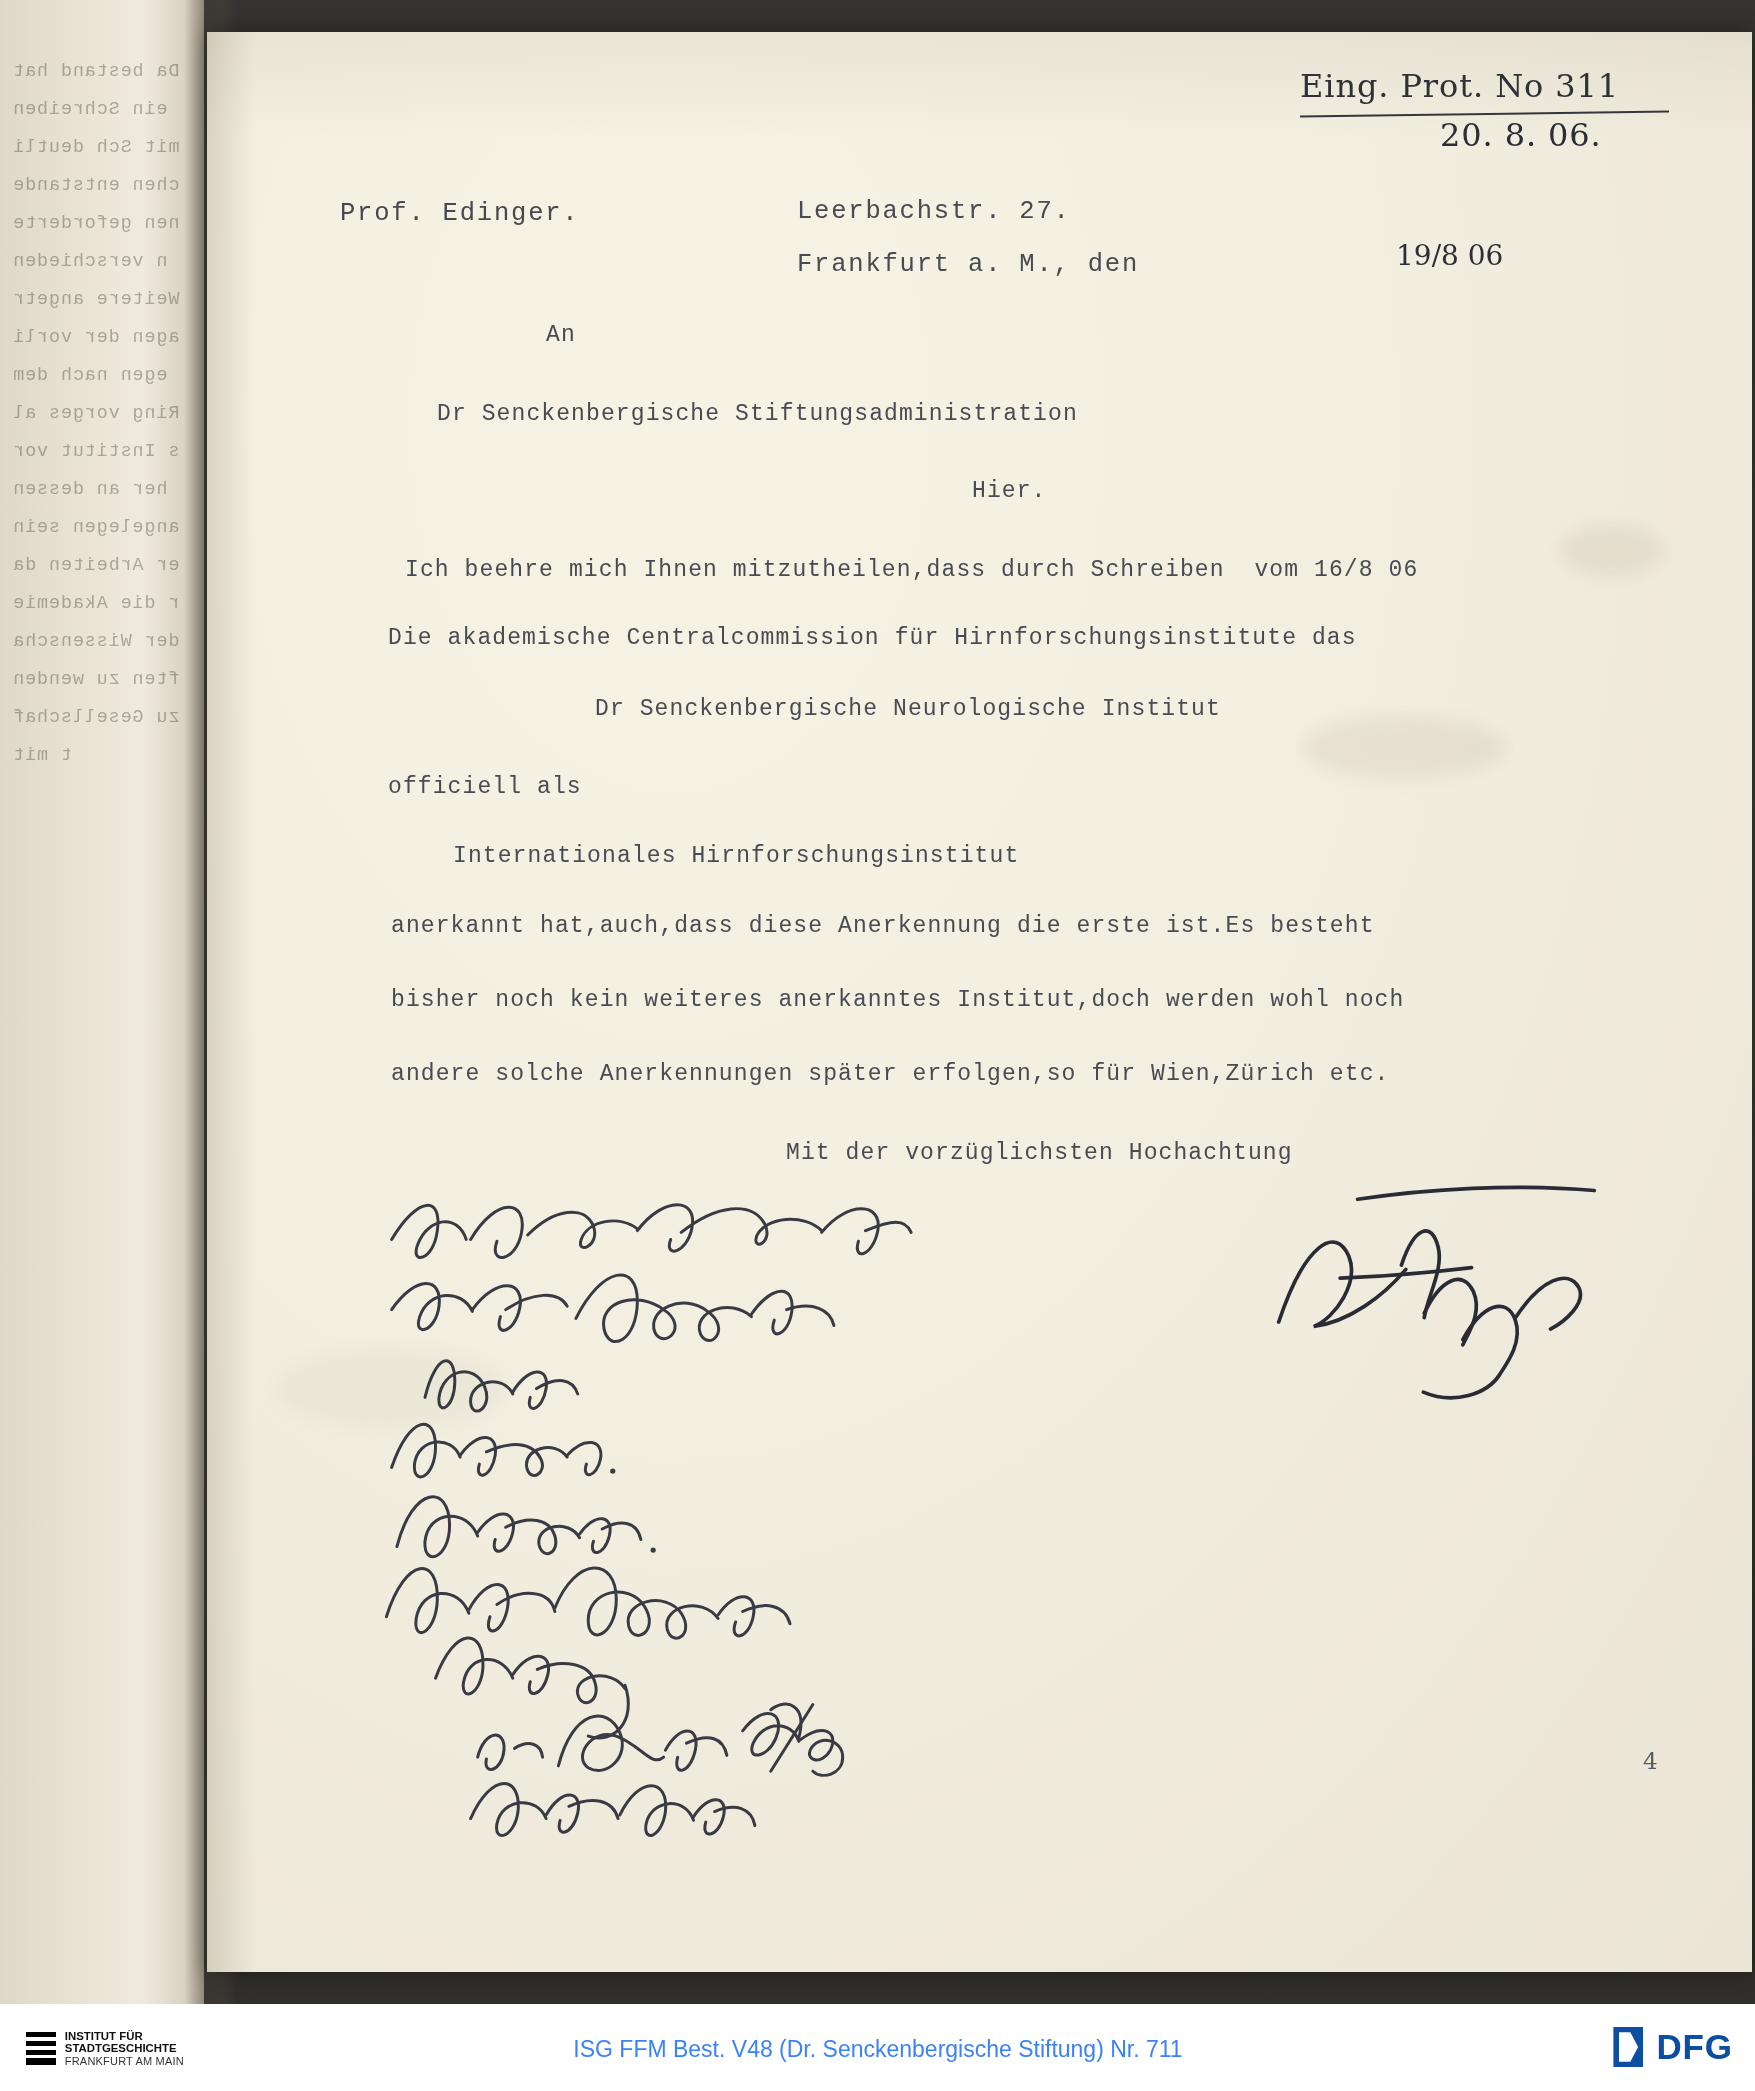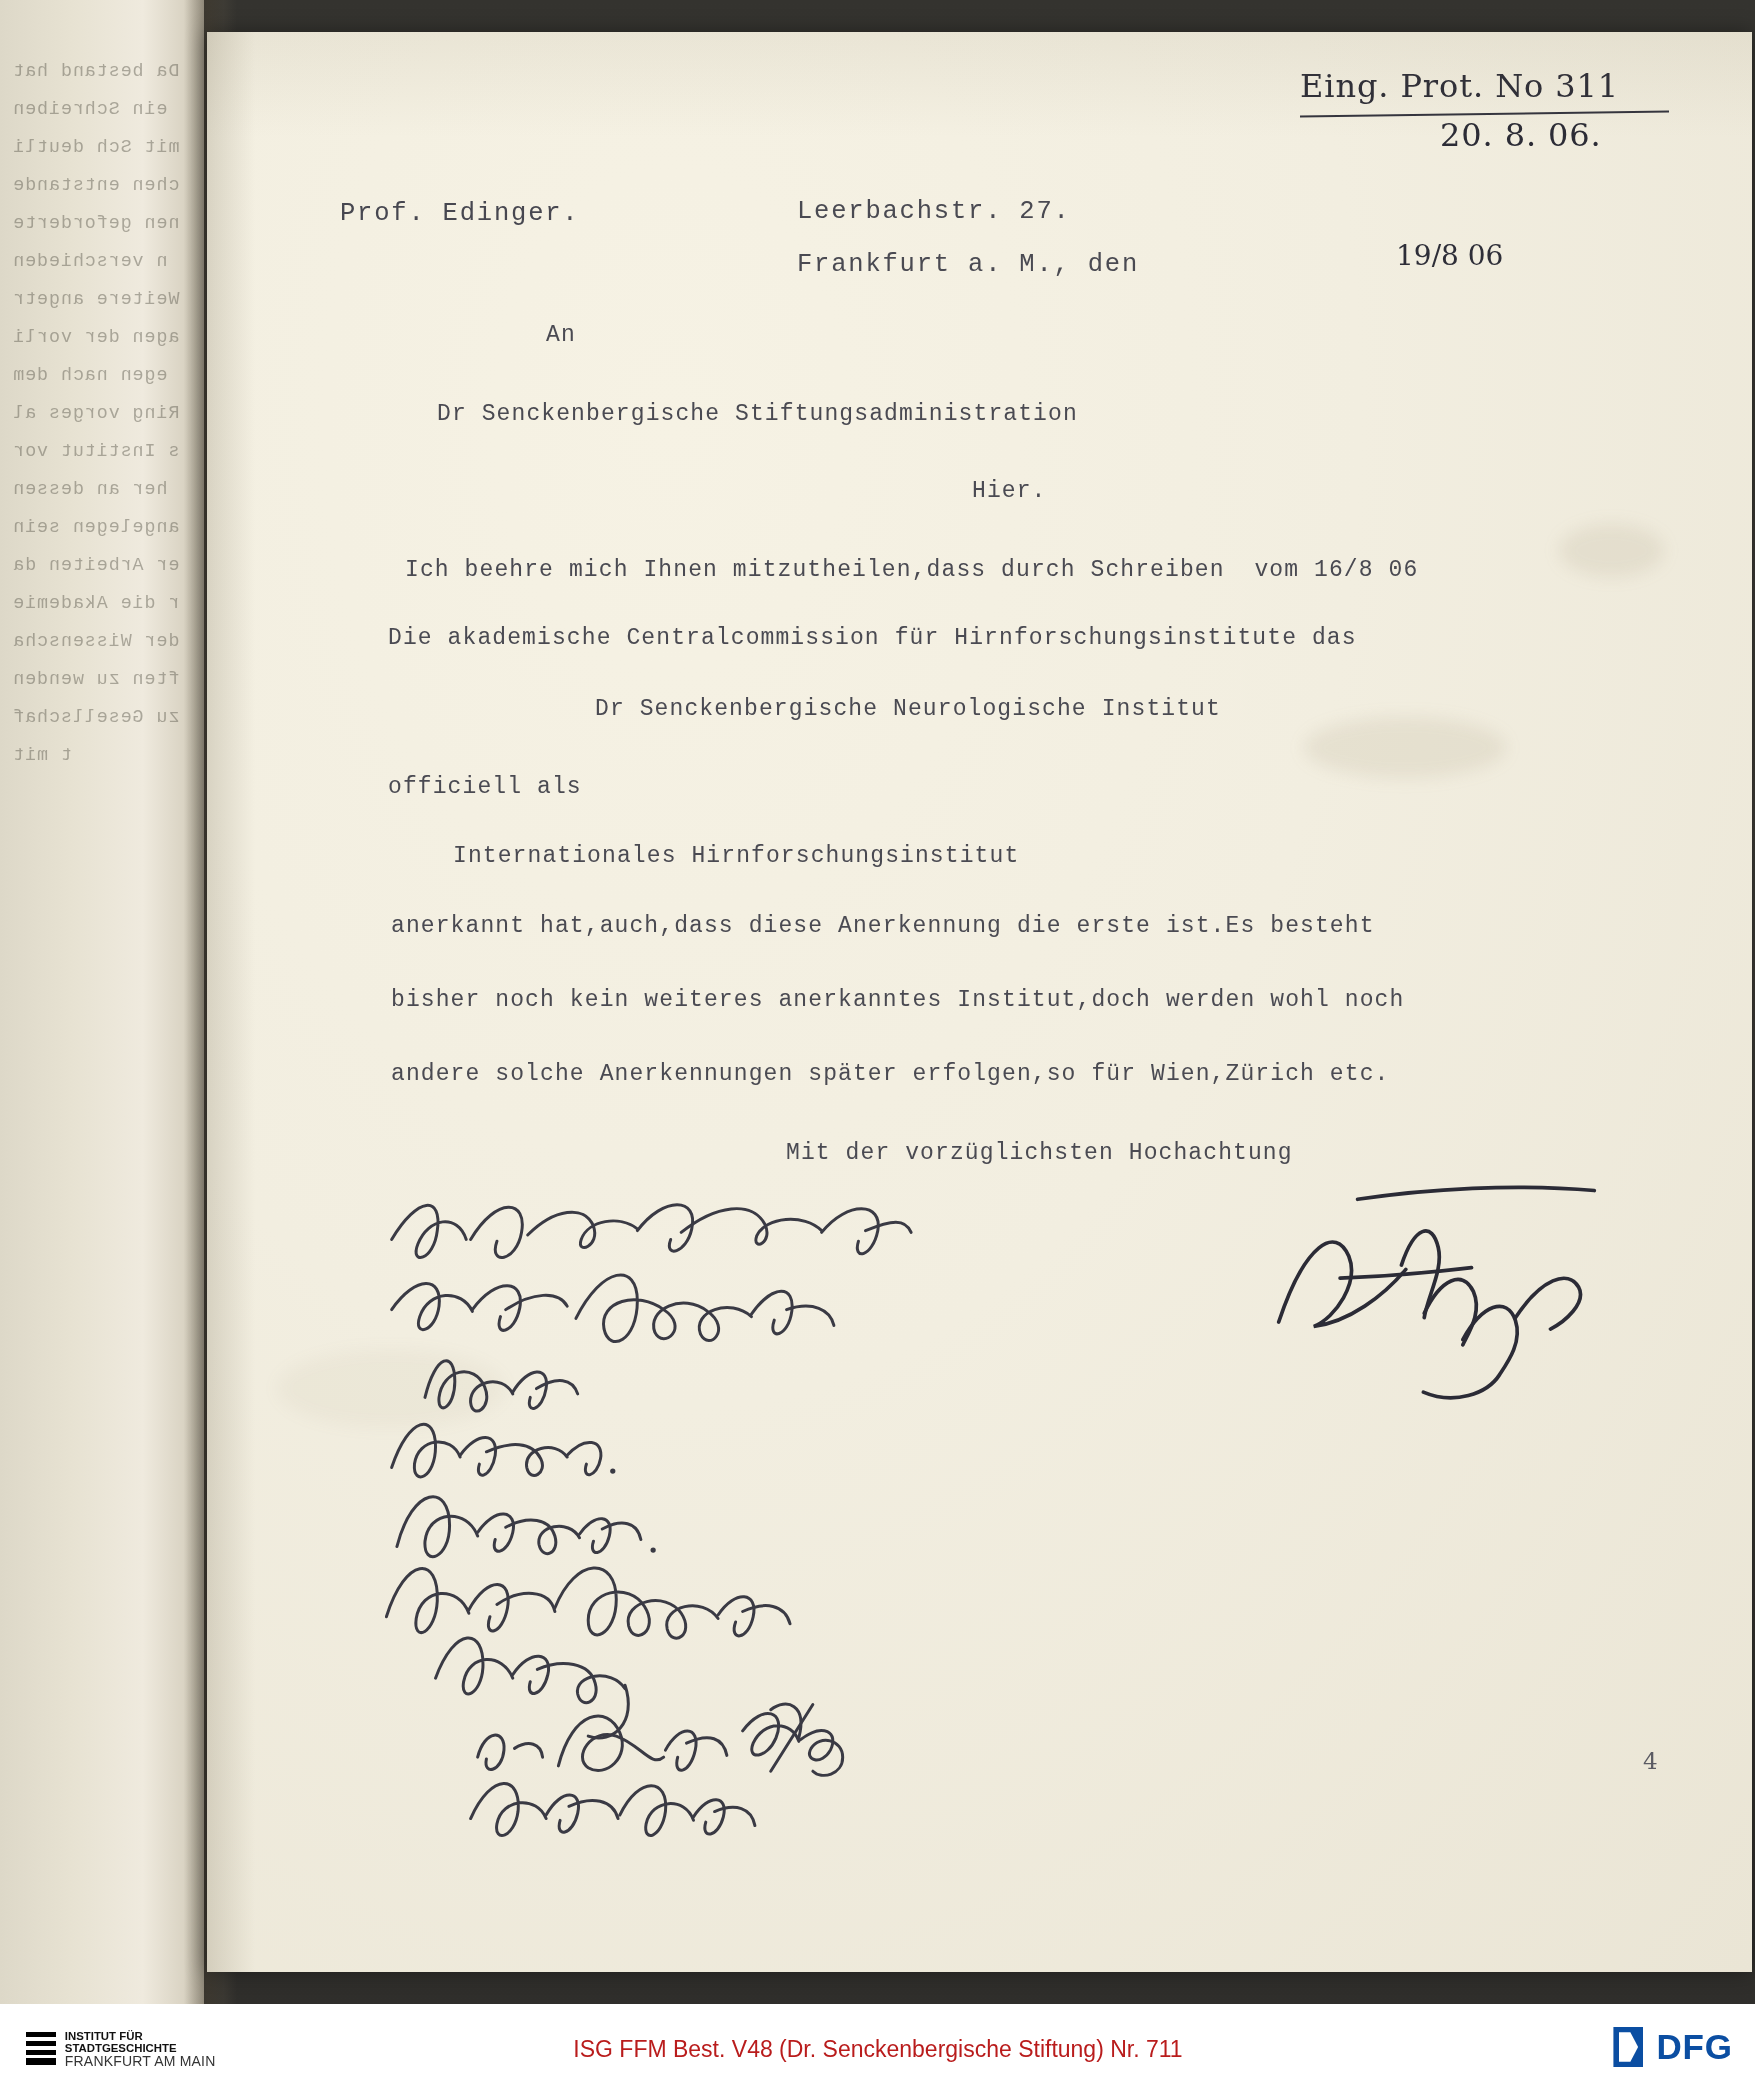--- a/index.html
+++ b/index.html
@@ -182,32 +182,32 @@
   .isg-text {
     font-family: "Liberation Sans", sans-serif;
     font-size: 11.4px;
     font-weight: bold;
     line-height: 12.3px;
     color: #111;
     text-transform: uppercase;
   }
   .isg-text .sub {
     font-weight: normal;
-    font-size: 14px;
+    font-size: 11px;
     color: #333;
     letter-spacing: 0.2px;
   }
   .footer-caption {
     position: absolute;
     left: 0; right: 0;
     top: 32px;
     text-align: center;
     font-family: "Liberation Sans", sans-serif;
     font-size: 23px;
-    color: #b91c1c;
+    color: #3b82f6;
   }
   .dfg-logo {
     position: absolute;
     right: 23px;
     top: 23px;
     display: flex;
     align-items: center;
     gap: 13px;
   }
   .dfg-mark {

